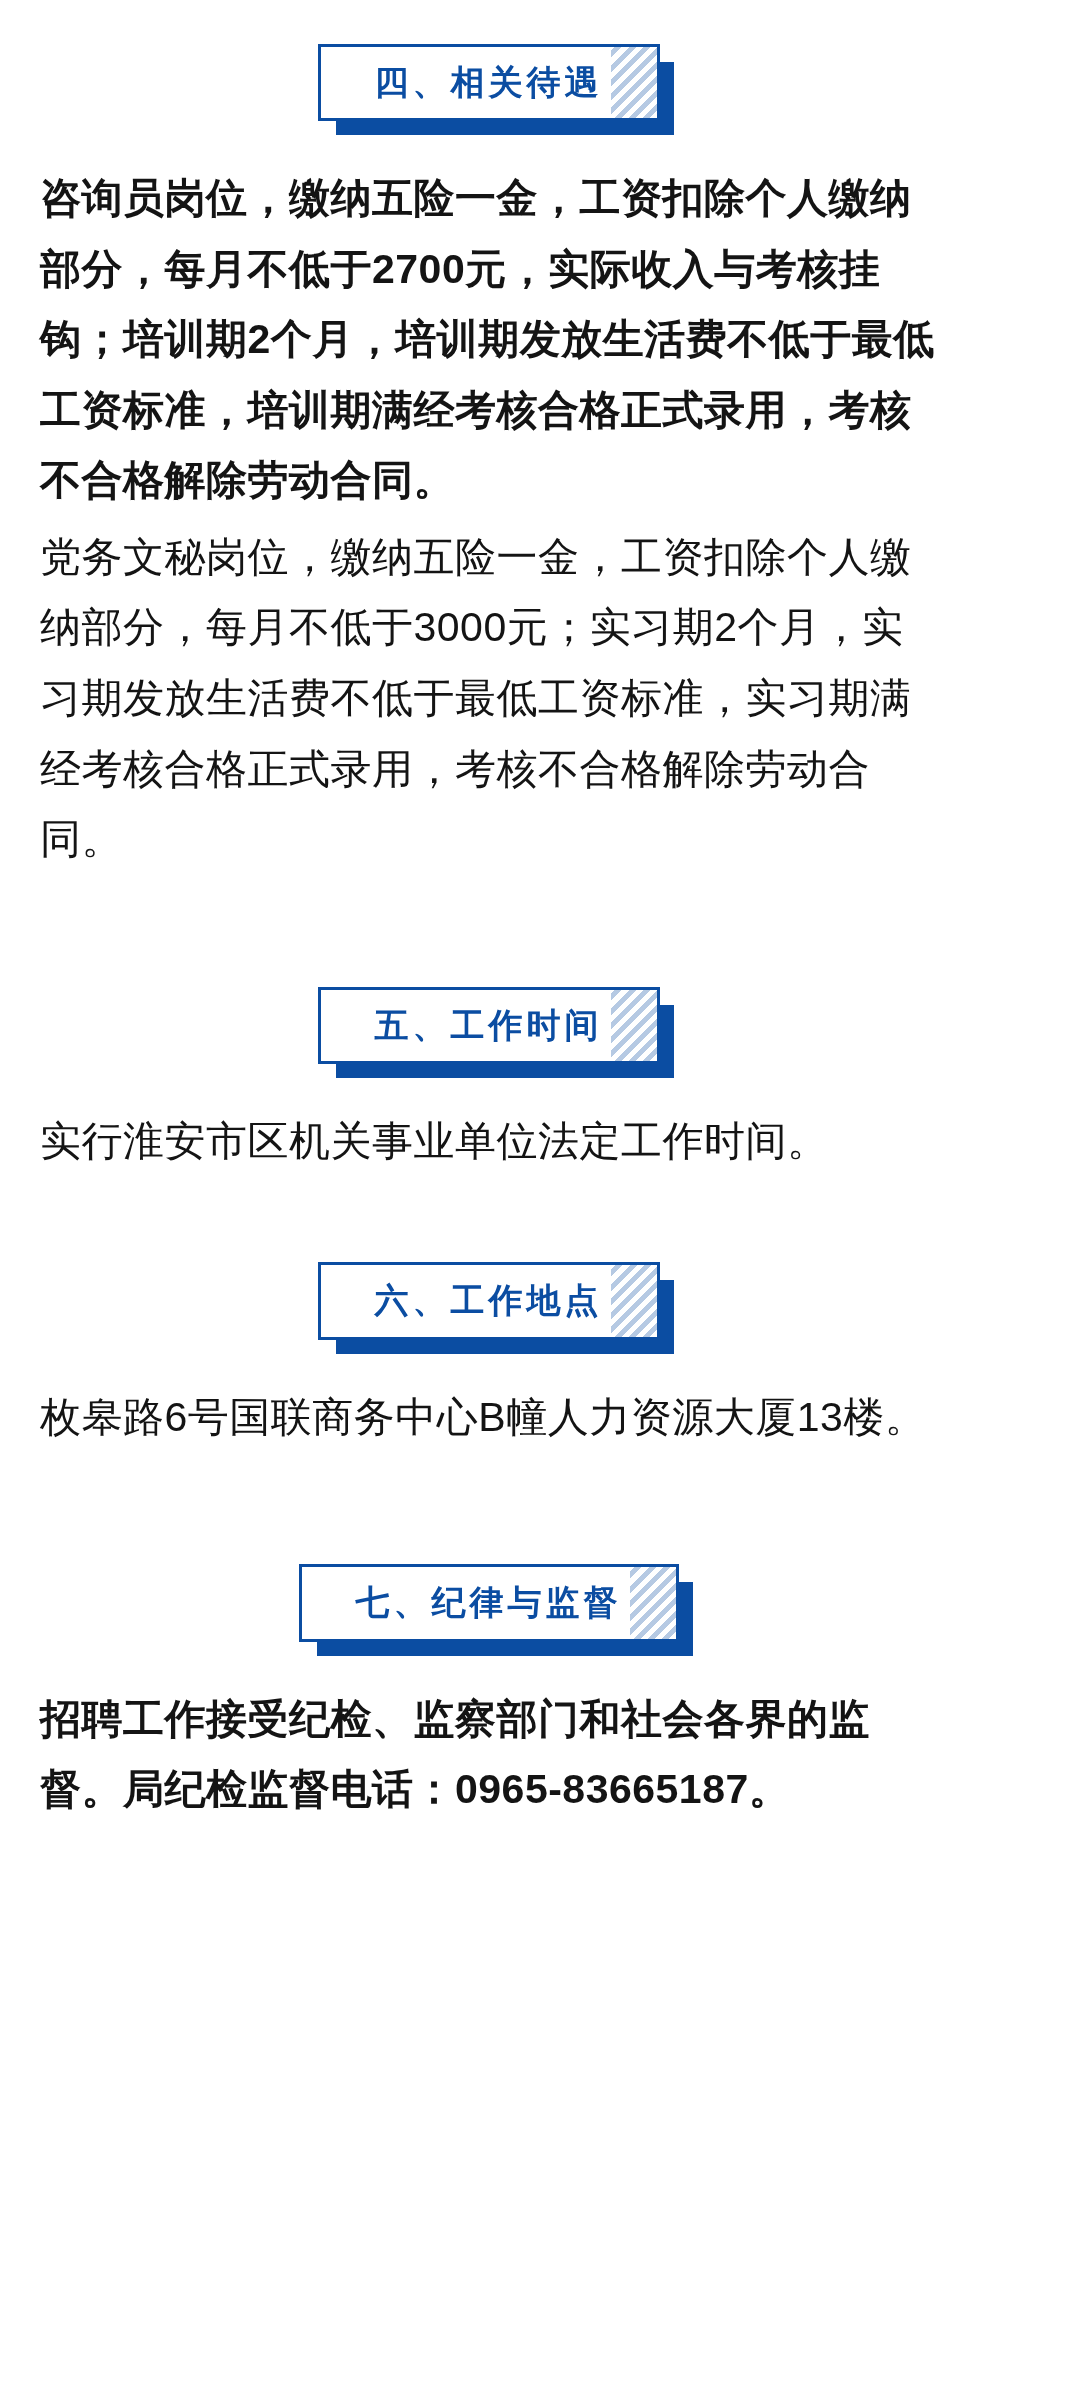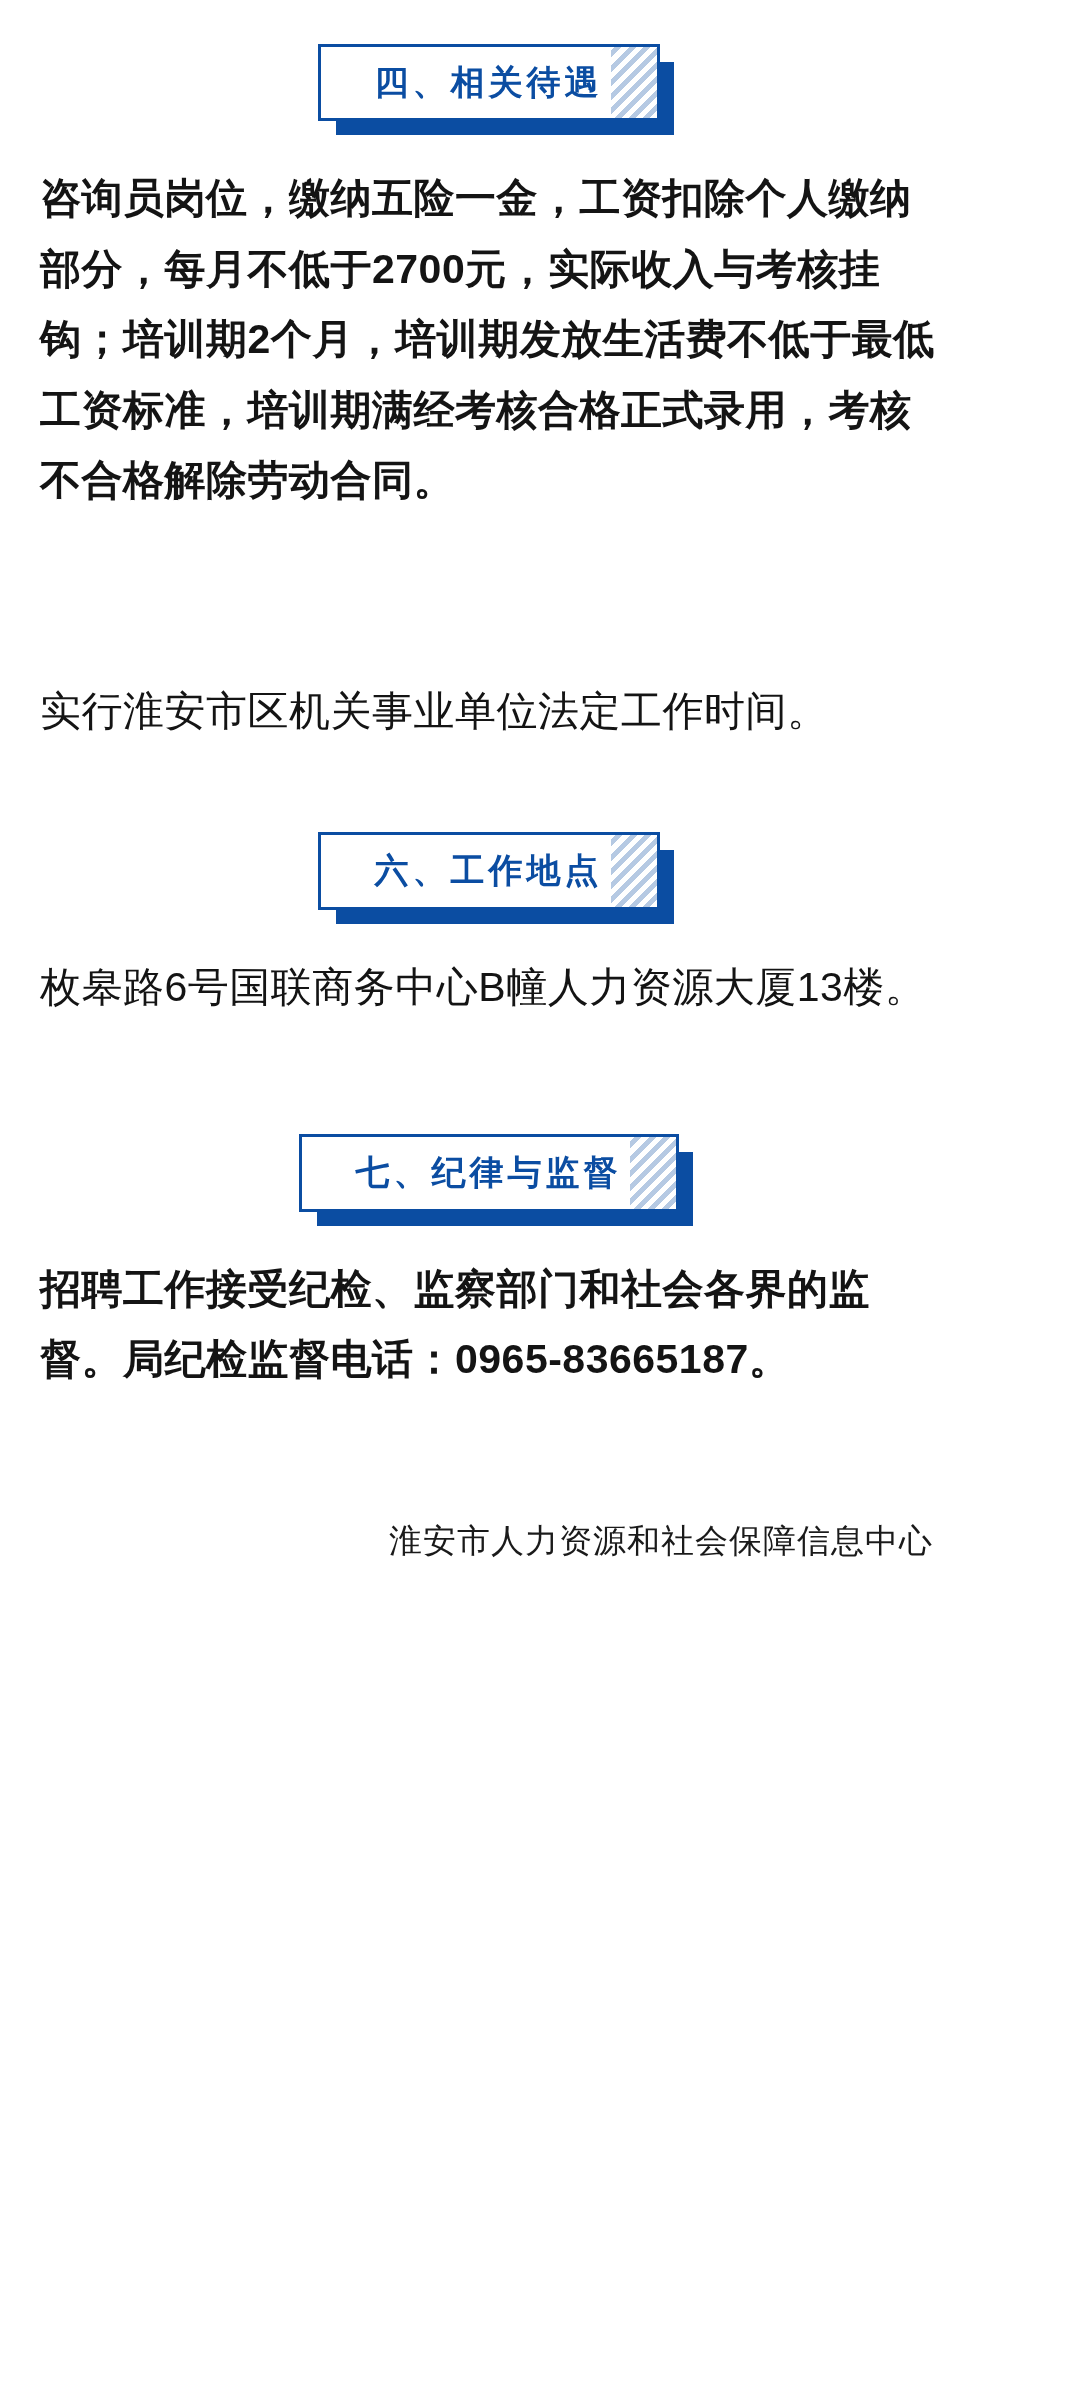--- a/index.html
+++ b/index.html
@@ -126,23 +126,33 @@
         <span>四、相关待遇</span>
         <div class="stripes"></div>
       </div>
     </div>
   </div>
 
   <div class="sp-after-head"></div>
 
   <p class="para bold">咨询员岗位，缴纳五险一金，工资扣除个人缴纳部分，每月不低于2700元，实际收入与考核挂钩；培训期2个月，培训期发放生活费不低于最低工资标准，培训期满经考核合格正式录用，考核不合格解除劳动合同。</p>
   <div class="sp-between-para"></div>
+  <p class="para">党务文秘岗位，缴纳五险一金，工资扣除个人缴纳部分，每月不低于3000元；实习期2个月，实习期发放生活费不低于最低工资标准，实习期满经考核合格正式录用，考核不合格解除劳动合同。</p>
 
   <div class="sp-before-head-lg"></div>
 
+  <div class="heading-wrap">
+    <div class="heading">
+      <div class="shadow"></div>
+      <div class="box">
+        <span>五、工作时间</span>
+        <div class="stripes"></div>
+      </div>
+    </div>
+  </div>
 
   <div class="sp-after-head"></div>
 
   <p class="para">实行淮安市区机关事业单位法定工作时间。</p>
 
   <div class="sp-before-head"></div>
 
   <div class="heading-wrap">
     <div class="heading">
       <div class="shadow"></div>
@@ -167,16 +177,15 @@
         <div class="stripes"></div>
       </div>
     </div>
   </div>
 
   <div class="sp-after-head"></div>
 
   <p class="para bold">招聘工作接受纪检、监察部门和社会各界的监督。局纪检监督电话：0965-83665187。</p>
 
   <div class="footer">
-    <div class="line">淮安市人力资源和社会保障信息中心</div>
   </div>
 
 </div>
 
 </body></html>

